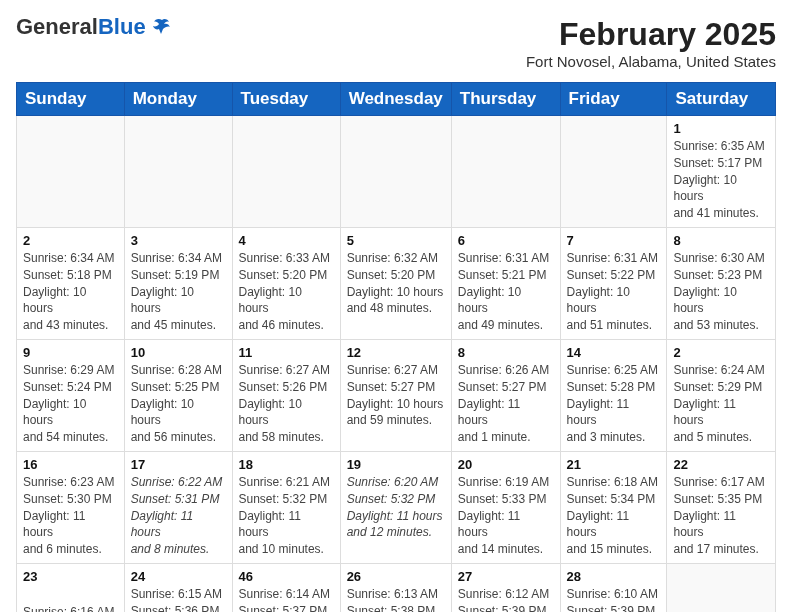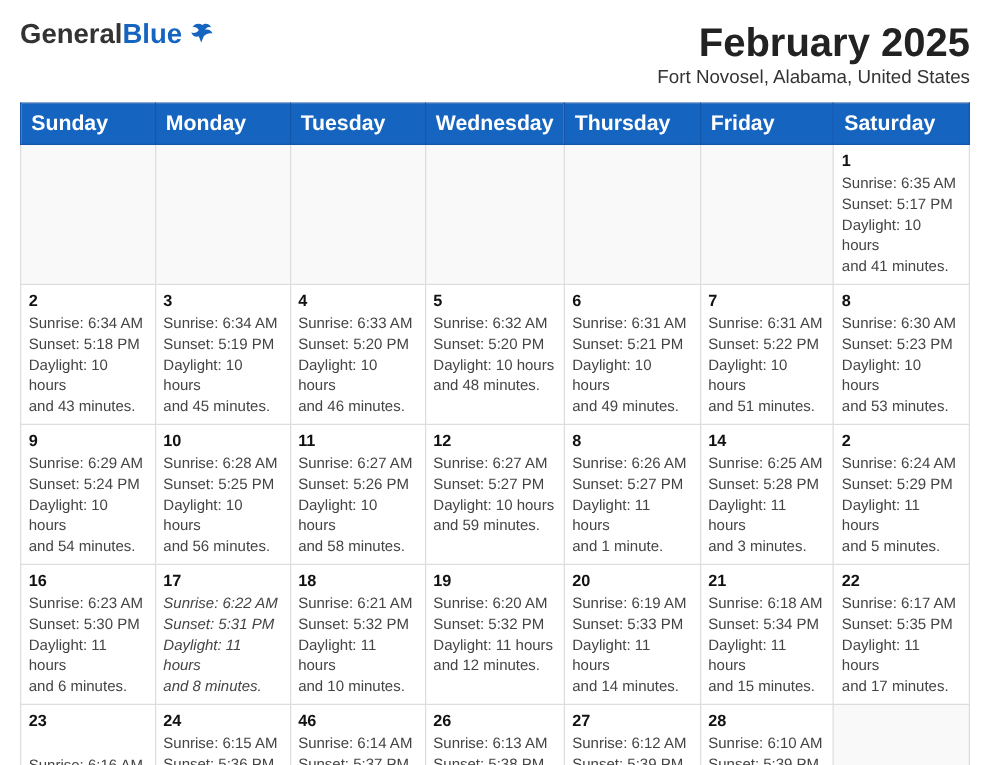--- a/index.html
+++ b/index.html
@@ -250,21 +250,21 @@
         </td>
         <td>
           <span class="day-num">18</span>
           <div class="day-info" style="white-space: pre-line;">Sunrise: 6:21 AM
 Sunset: 5:32 PM
 Daylight: 11 hours
 and 10 minutes.</div>
         </td>
         <td>
           <span class="day-num">19</span>
-          <div class="day-info" style="white-space: pre-line;">Sunrise: 6:20 AM
+          <div class="day-info" style="white-space: pre-line; font-style: italic;">Sunrise: 6:20 AM
 Sunset: 5:32 PM
 Daylight: 11 hours
 and 12 minutes.</div>
         </td>
         <td>
           <span class="day-num">20</span>
           <div class="day-info" style="white-space: pre-line;">Sunrise: 6:19 AM
 Sunset: 5:33 PM
 Daylight: 11 hours
 and 14 minutes.</div>

